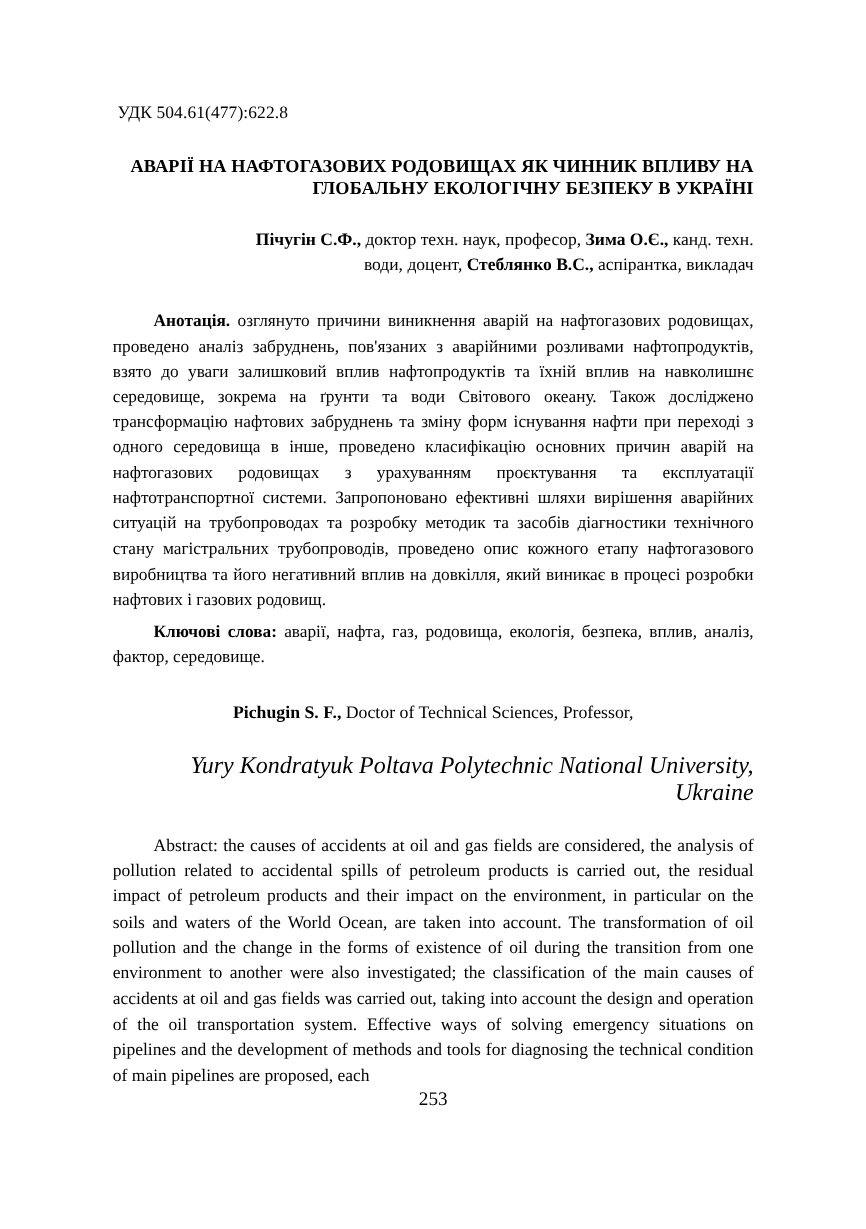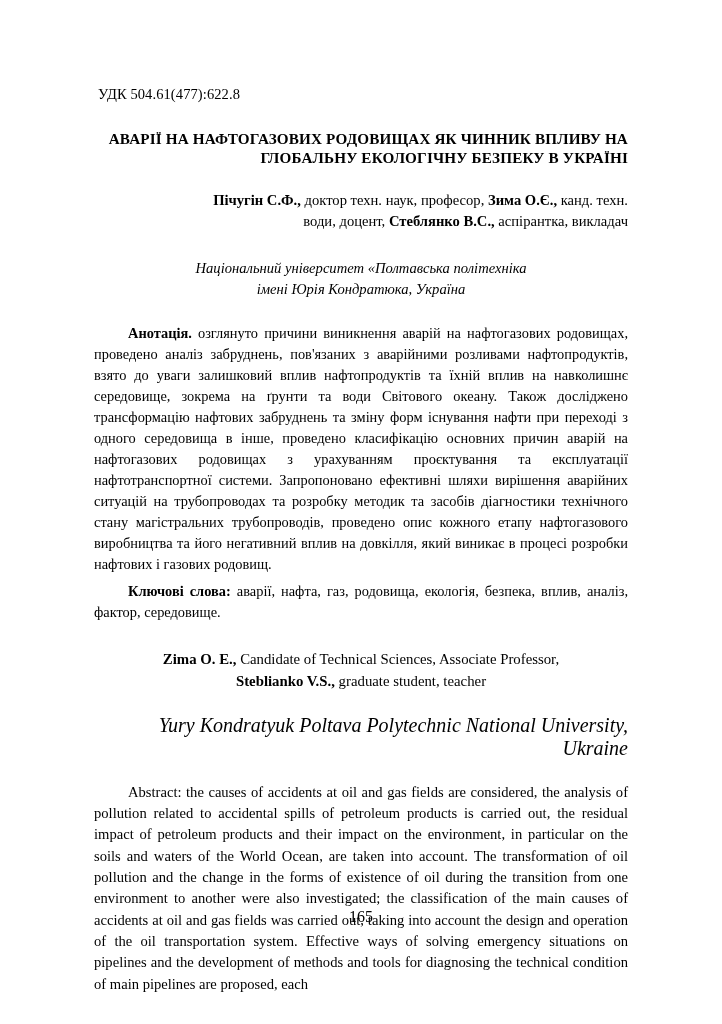--- a/index.html
+++ b/index.html
@@ -110,37 +110,30 @@
 
   <div class="authors">
     <div>
       <b>Пічугін С.Ф.,</b><span> доктор техн. наук, професор, </span><b>Зима О.Є.,</b><span> канд. техн.</span>
     </div>
     <div>
       <span>води, доцент, </span><b>Стеблянко В.С.,</b><span> аспірантка, викладач</span>
     </div>
   </div>
 
-  <div class="affiliation">
-    <div>Національний університет «Полтавська політехніка</div>
-    <div>імені Юрія Кондратюка, Україна</div>
-  </div>
 
   <p class="abstract-uk"><span class="indent"></span><span class="lead-in">Анотація.</span><span> озглянуто причини виникнення аварій на нафтогазових родовищах, проведено аналіз забруднень, пов'язаних з аварійними розливами нафтопродуктів, взято до уваги залишковий вплив нафтопродуктів та їхній вплив на навколишнє середовище, зокрема на ґрунти та води Світового океану. Також досліджено трансформацію нафтових забруднень та зміну форм існування нафти при переході з одного середовища в інше, проведено класифікацію основних причин аварій на нафтогазових родовищах з урахуванням проєктування та експлуатації нафтотранспортної системи. Запропоновано ефективні шляхи вирішення аварійних ситуацій на трубопроводах та розробку методик та засобів діагностики технічного стану магістральних трубопроводів, проведено опис кожного етапу нафтогазового виробництва та його негативний вплив на довкілля, який виникає в процесі розробки нафтових і газових родовищ.</span></p>
 
   <p class="keywords-uk"><span class="indent"></span><span class="lead-in">Ключові слова:</span><span> аварії, нафта, газ, родовища, екологія, безпека, вплив, аналіз, фактор, середовище.</span></p>
 
   <div class="authors-en">
     <div>
-      <b>Zima O. E.,</b><span> Candidate of Technical Sciences, Associate Professor,</span>
-    </div>
-    <div>
-      <b>Steblianko V.S.,</b><span> graduate student, teacher</span>
+      <b>Pichugin S. F.,</b><span> Doctor of Technical Sciences, Professor,</span>
     </div>
   </div>
 
   <div class="affiliation-en">Yury Kondratyuk Poltava Polytechnic National University, Ukraine</div>
 
   <p class="abstract-en"><span class="indent"></span><span class="lead-in">Abstract:</span><span> the causes of accidents at oil and gas fields are considered, the analysis of pollution related to accidental spills of petroleum products is carried out, the residual impact of petroleum products and their impact on the environment, in particular on the soils and waters of the World Ocean, are taken into account. The transformation of oil pollution and the change in the forms of existence of oil during the transition from one environment to another were also investigated; the classification of the main causes of accidents at oil and gas fields was carried out, taking into account the design and operation of the oil transportation system. Effective ways of solving emergency situations on pipelines and the development of methods and tools for diagnosing the technical condition of main pipelines are proposed, each</span></p>
 
-  <div class="page-number">165</div>
+  <div class="page-number">253</div>
 
 </div>
 
 </body></html>

